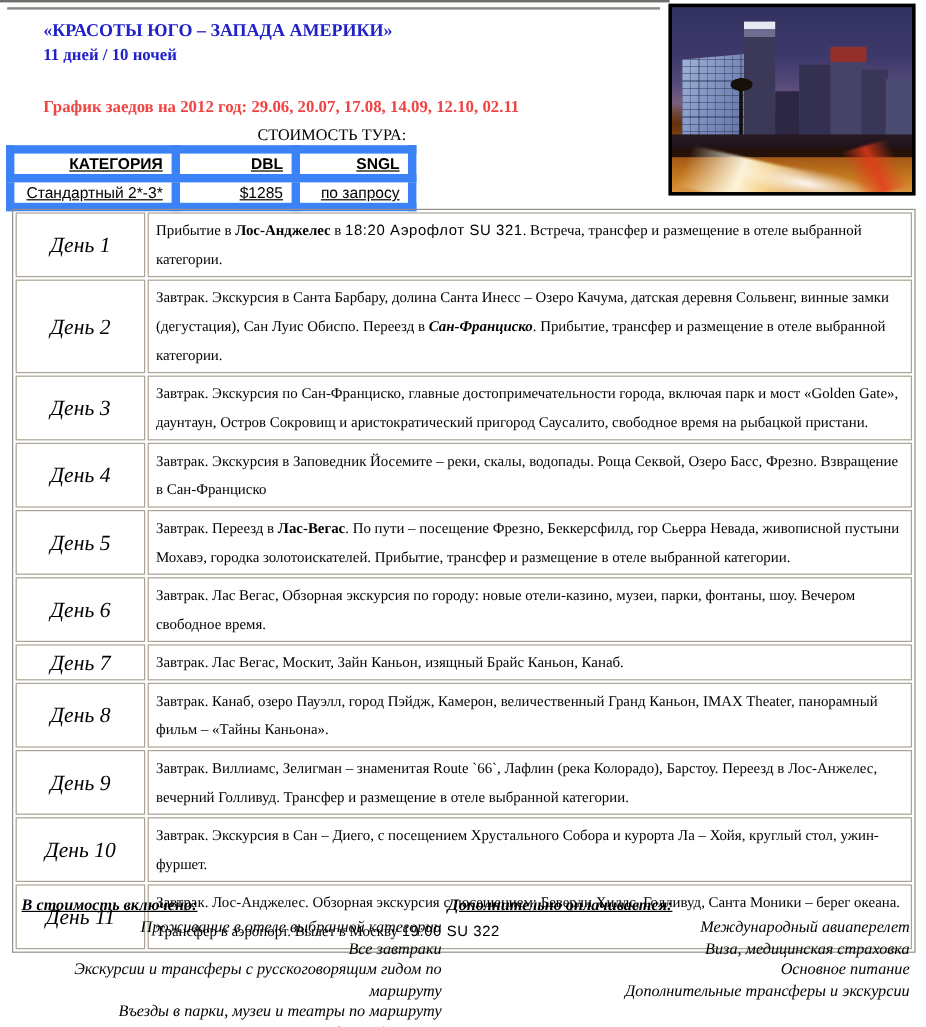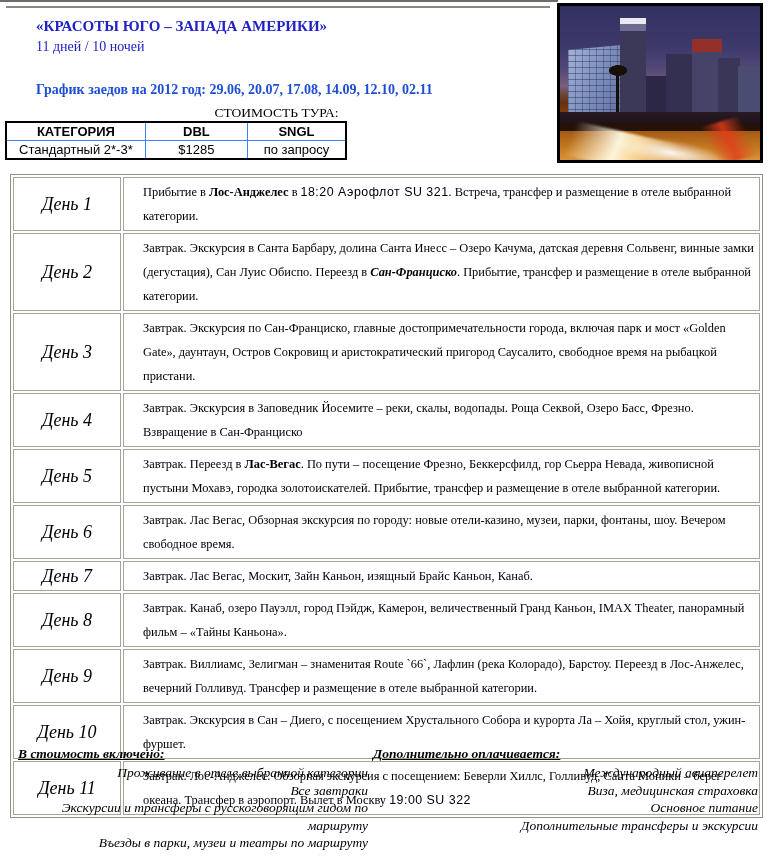--- a/index.html
+++ b/index.html
@@ -7,29 +7,29 @@
   body {
     width:772px; height:856px; background:#ffffff; position:relative;
     font-family:"Liberation Serif", serif; color:#000; overflow:hidden;
   }
   .top-rule-1 { position:absolute; top:0; left:0; width:558px; height:2px; background:#6e6c68; }
   .top-rule-2 { position:absolute; top:6px; left:6px; width:544px; height:2px; background:#8a8780; }
 
   
   .header { position:absolute; top:18px; left:0; width:661px; text-align:left;padding-left:36px; }
   .page-title { color:#2121c8; font-size:15px; font-weight:bold; margin:0; }
-  .page-subtitle { color:#2121c8; font-size:14px; font-weight:normal; margin-top:4px; }
-  .schedule-line { color:#1d4ed8; font-size:14px; font-weight:bold; margin-top:27px; }
+  .page-subtitle { color:#2121c8; font-size:14px; font-weight:bold; margin-top:4px; }
+  .schedule-line { color:#ef4444; font-size:14px; font-weight:bold; margin-top:27px; }
 
   
   .price-caption { position:absolute; top:105px; left:0; width:553px; text-align:center; font-size:13.5px; }
   table.price { position:absolute; top:121px; left:5px; width:342px;
     border-collapse:collapse; border:2px solid #000;
     font-family:"Liberation Sans", sans-serif; font-size:13px; }
-  table.price th, table.price td { border:1px solid #3b82f6; padding:1px 7px; text-align:center; height:17px; }
+  table.price th, table.price td { border:7px solid #3b82f6; padding:1px 7px; text-align:right; height:17px;text-decoration:underline; }
   table.price th { font-weight:bold; }
   table.price .c0 { width:140px; } table.price .c1 { width:103px; } table.price .c2 { width:99px; }
 
   
   .photo-frame { position:absolute; top:3px; left:557px; width:206px; height:160px; background:#000; padding:3px; }
   .photo { position:relative; width:200px; height:154px; overflow:hidden;
     background:linear-gradient(180deg,#31315f 0%,#3e3a6c 28%,#554a78 42%,#7a5f7e 52%,#6b4433 58%,#64300e 63%,#8a4512 72%,#a65c16 82%,#c4791f 92%,#d8933c 100%); }
   .bld { position:absolute; }
   .win { background-image:
       repeating-linear-gradient(0deg, rgba(255,214,130,.45) 0 2px, transparent 2px 6px),
@@ -59,21 +59,21 @@
   .trail-white-2 { left:52px; bottom:-6px; width:120px; height:26px; transform:rotate(10deg);
       background:radial-gradient(ellipse at center, rgba(255,255,255,.95), rgba(255,255,255,0) 70%); }
   .trail-red { right:-12px; bottom:-2px; width:86px; height:42px; transform:rotate(-16deg);
       background:linear-gradient(80deg, transparent 28%, rgba(225,60,28,.85) 50%, transparent 72%); }
 
   
   table.itinerary { position:absolute; top:174px; left:10px; width:753px;
     border-collapse:separate; border-spacing:2px; border:1px solid #8f8f85; }
   table.itinerary td { border:1px solid #a9a393; background:#fff; vertical-align:middle; }
   td.day-label { width:108px; text-align:center; font-style:italic; font-size:18px; }
-  td.day-desc { font-size:12.4px; line-height:24px; padding:2px 5px 2px 19px; }
+  td.day-desc { font-size:12.4px; line-height:24px; padding:2px 5px 2px 6px; }
   td.day-desc .sans { font-family:"Liberation Sans", sans-serif; letter-spacing:.5px; }
 
   
   .bottom { position:absolute; top:746px; left:0; width:772px; font-style:italic; font-size:13.5px; }
   .fine-col { position:absolute; top:0; }
   .included-col { left:18px; width:350px; }
   .extra-col { left:373px; width:385px; }
   .fine-title { text-decoration:underline; font-weight:bold; margin-bottom:2px; }
   .fine-item { line-height:17.5px;text-align:right; }
   .included-col .fine-item { margin-left:37px; }

